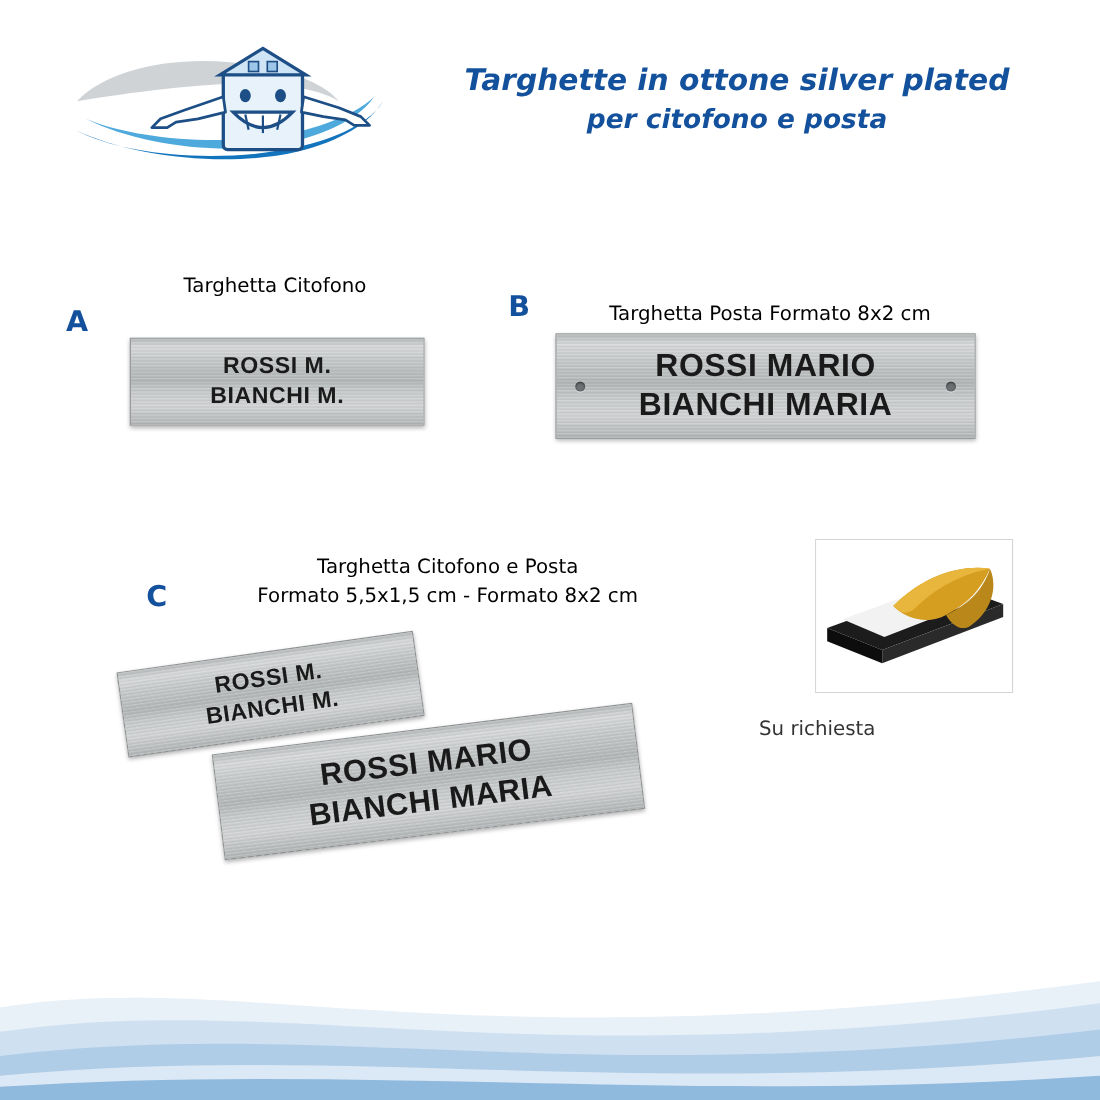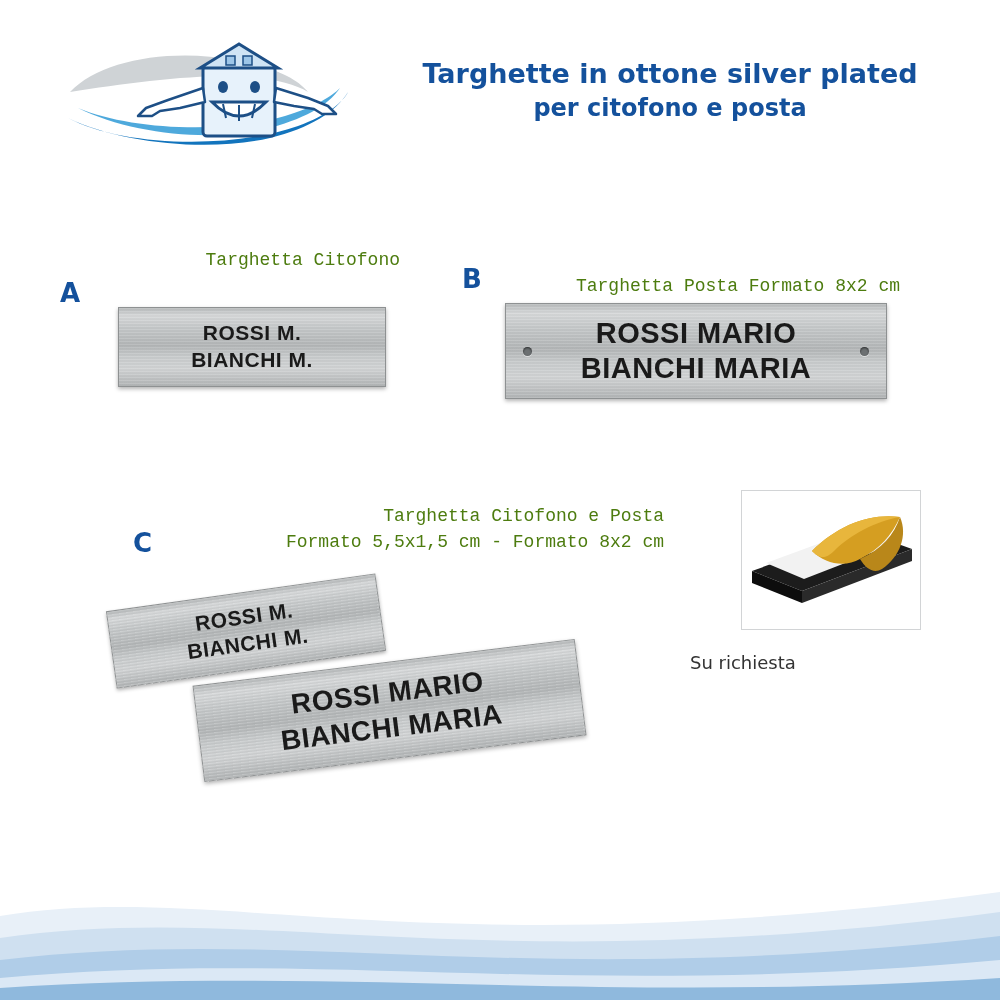--- a/index.html
+++ b/index.html
@@ -19,44 +19,43 @@
   }
   .logo {
     position: absolute; left: 60px; top: 30px;
     width: 300px; height: 120px;
   }
   .header-text {
     position: absolute; left: 370px; top: 58px; width: 600px;
     text-align: center;
   }
   .title-1 {
-    font-size: 27px; font-weight: bold; 
+    font-size: 27px; font-weight: bold; font-style: italic;
     color: #14519c; letter-spacing: 0px;
     line-height: 1.15;
   }
   .title-2 {
-    font-size: 24px; font-weight: bold; 
+    font-size: 24px; font-weight: bold; font-style: italic;
     color: #14519c; margin-top: 6px; line-height: 1.15;
   }
   .title-3 {
     font-size: 19px; color: #333333; margin-top: 10px;
     font-weight: normal;
   }
 
   
   .letter {
     position: absolute;
     font-size: 26px; font-weight: bold; color: #14519c;
     font-family: "DejaVu Sans", sans-serif;
   }
   .caption {
     position: absolute;
-    font-size: 18px; color: #4d7c0f; text-align: right;
+    font-size: 18px; color: #000000; text-align: center;
     line-height: 1.45;
-    font-family: Liberation Mono, monospace;
   }
 
   
   .plate {
     position: absolute;
     background:
       linear-gradient(to bottom,
         #b9bcbd 0%,
         #d7d9da 10%,
         #c6c9ca 25%,
@@ -199,21 +198,21 @@
 <div class="plate" id="plate-b">
   <span class="hole left"></span>
   <span class="hole right"></span>
   <div class="plate-text">
     <div>ROSSI MARIO</div>
     <div>BIANCHI MARIA</div>
   </div>
 </div>
 
 <div class="letter" style="left:133px; top:528px;">C</div>
-<div class="caption" style="left:194px; top:503px; width:470px;">
+<div class="caption" style="left:172px; top:503px; width:470px;">
   <div>Targhetta Citofono e Posta</div>
   <div>Formato 5,5x1,5 cm - Formato 8x2 cm</div>
 </div>
 
 <div class="plate" id="plate-c1">
   <div class="plate-text">
     <div>ROSSI M.</div>
     <div>BIANCHI M.</div>
   </div>
 </div>

